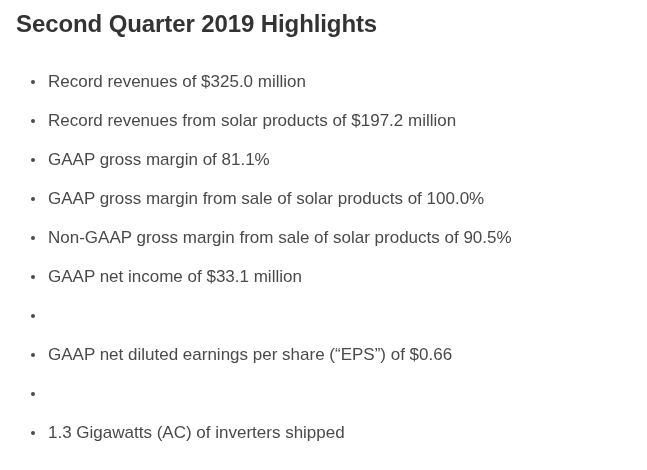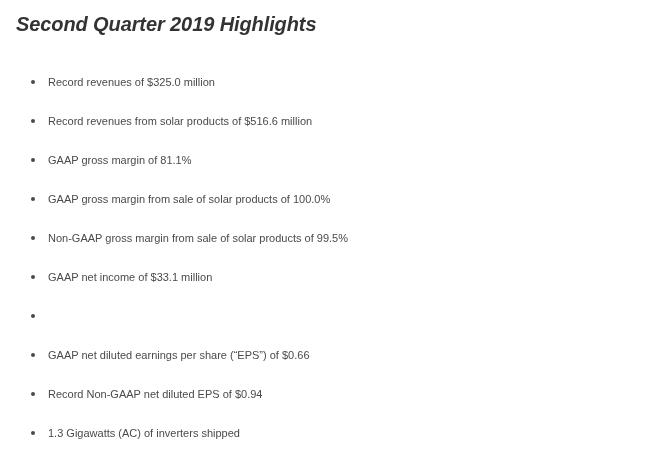--- a/index.html
+++ b/index.html
@@ -20,27 +20,26 @@
     width: 647px;
     height: 470px;
     background: #ffffff;
     box-sizing: border-box;
   }
   .page-title {
     position: absolute;
     left: 16px;
     top: 13px;
     margin: 0;
-    font-size: 20px;
+    font-size: 24px;
     font-weight: bold;
     line-height: 22px;
     letter-spacing: -0.1px;
     color: #333333;
     white-space: nowrap;
-    font-style: italic;
   }
   .highlights-list {
     position: absolute;
     left: 0;
     top: 62px;
     margin: 0;
     padding: 0;
     list-style: none;
     width: 647px;
   }
@@ -56,21 +55,21 @@
     position: absolute;
     left: 31px;
     top: 50%;
     width: 4px;
     height: 4px;
     margin-top: -2px;
     border-radius: 50%;
     background: #4a4a4a;
   }
   .highlight-text {
-    font-size: 11px;
+    font-size: 17px;
     line-height: 20px;
     color: #4a4a4a;
     white-space: nowrap;
     letter-spacing: 0px;
   }
 </style>
 </head>
 <body>
 
 <div class="page">
@@ -79,55 +78,54 @@
 
   <ul class="highlights-list">
 
     <li class="highlight-item">
       <span class="bullet-marker"></span>
       <span class="highlight-text">Record revenues of $325.0 million</span>
     </li>
 
     <li class="highlight-item">
       <span class="bullet-marker"></span>
-      <span class="highlight-text">Record revenues from solar products of $516.6 million</span>
+      <span class="highlight-text">Record revenues from solar products of $197.2 million</span>
     </li>
 
     <li class="highlight-item">
       <span class="bullet-marker"></span>
       <span class="highlight-text">GAAP gross margin of 81.1%</span>
     </li>
 
     <li class="highlight-item">
       <span class="bullet-marker"></span>
       <span class="highlight-text">GAAP gross margin from sale of solar products of 100.0%</span>
     </li>
 
     <li class="highlight-item">
       <span class="bullet-marker"></span>
-      <span class="highlight-text">Non-GAAP gross margin from sale of solar products of 99.5%</span>
+      <span class="highlight-text">Non-GAAP gross margin from sale of solar products of 90.5%</span>
     </li>
 
     <li class="highlight-item">
       <span class="bullet-marker"></span>
       <span class="highlight-text">GAAP net income of $33.1 million</span>
     </li>
 
     <li class="highlight-item">
       <span class="bullet-marker"></span>
     </li>
 
     <li class="highlight-item">
       <span class="bullet-marker"></span>
       <span class="highlight-text">GAAP net diluted earnings per share (“EPS”) of $0.66</span>
     </li>
 
     <li class="highlight-item">
       <span class="bullet-marker"></span>
-      <span class="highlight-text">Record Non-GAAP net diluted EPS of $0.94</span>
     </li>
 
     <li class="highlight-item">
       <span class="bullet-marker"></span>
       <span class="highlight-text">1.3 Gigawatts (AC) of inverters shipped</span>
     </li>
 
   </ul>
 
 </div>

